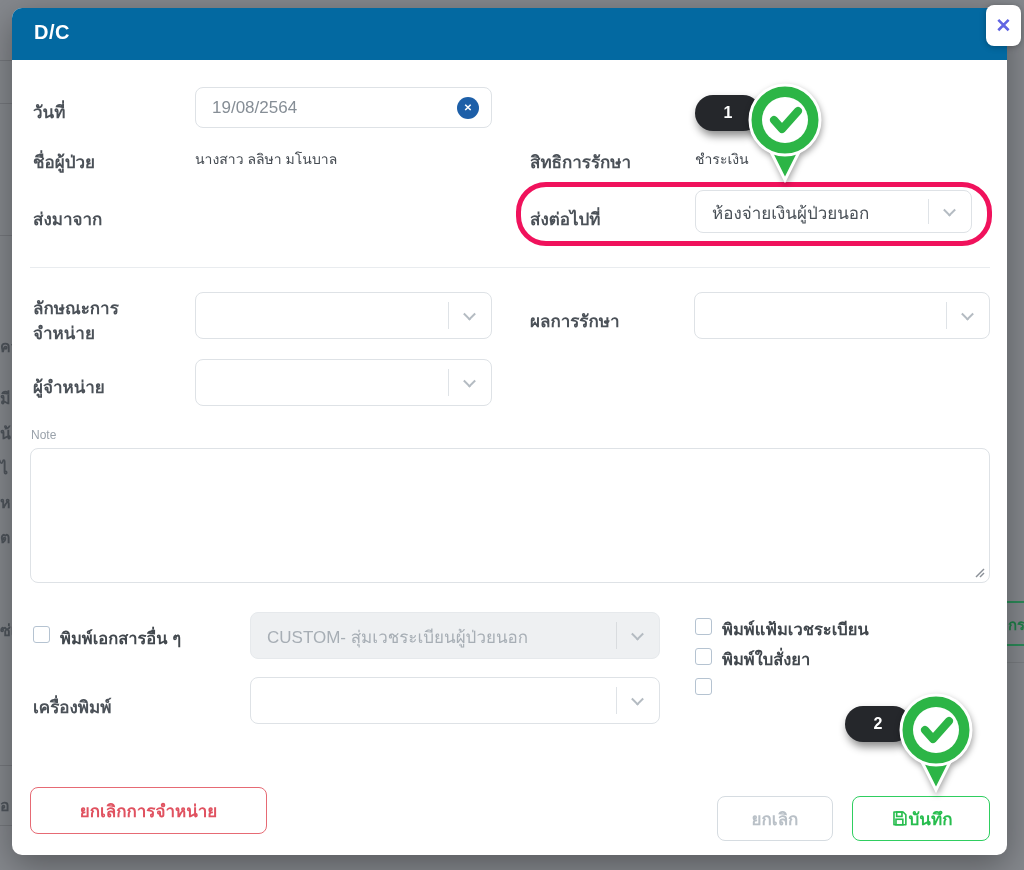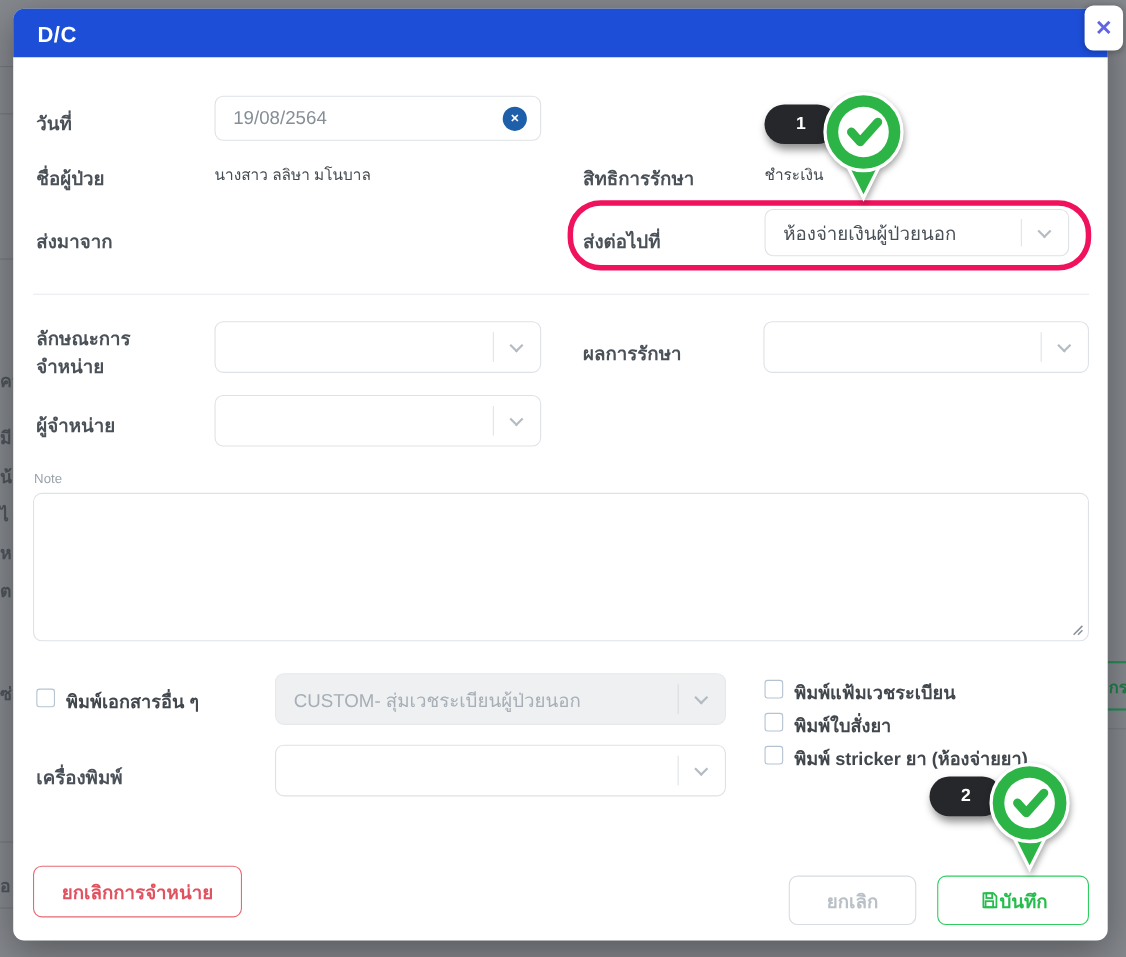--- a/index.html
+++ b/index.html
@@ -11,21 +11,21 @@
                font-size:16px; font-weight:600; white-space:nowrap; }
   .edge-line-l { position:absolute; left:0; width:12px; height:1px; background:#75787d; }
   .right-strip { position:absolute; left:1007px; width:17px; }
   .green-line { height:2px; background:#2b8a58; }
   .right-frag-text { position:absolute; left:1008px; color:#1f7f49; font-size:15px; font-weight:bold; }
   .gray-line-r { position:absolute; left:1007px; width:17px; height:1px; background:#797c80; }
 
   
   .modal { position:absolute; left:12px; top:8px; width:995px; height:847px; background:#fff;
            border-radius:10px; box-shadow:0 10px 35px rgba(0,0,0,.35); }
-  .modal-header { position:absolute; left:0; top:0; width:995px; height:44px; background:#1d4ed8;
+  .modal-header { position:absolute; left:0; top:0; width:995px; height:52px; background:#0369a1;
                   border-radius:10px 10px 0 0; }
   .modal-title { position:absolute; left:22px; top:13px; color:#fff; font-size:20px; font-weight:bold;
                  letter-spacing:.5px; }
   .close-btn { position:absolute; left:986px; top:5px; width:35px; height:41px; background:#fff;
                border:none; border-radius:8px; box-shadow:0 1px 6px rgba(0,0,0,.28);
                display:flex; align-items:center; justify-content:center; color:#6064e3;
                font-size:19px; font-weight:bold; z-index:30; cursor:pointer; }
 
   .lbl { position:absolute; font-size:17px; font-weight:600; color:#4b5158; }
   .val { position:absolute; font-size:14px; font-weight:500; color:#454b52; }
@@ -179,31 +179,30 @@
       <span class="dd-text"></span>
       <span class="dd-sep"></span>
       <span class="chev"></span>
     </div>
 
     <div class="cb" style="left:683px; top:610px"></div>
     <div class="cb-lbl" style="left:710px; top:608px">พิมพ์แฟ้มเวชระเบียน</div>
     <div class="cb" style="left:683px; top:640px"></div>
     <div class="cb-lbl" style="left:710px; top:638px">พิมพ์ใบสั่งยา</div>
     <div class="cb" style="left:683px; top:670px"></div>
-    <div class="cb-lbl" style="left:710px; top:668px">พิมพ์ stricker ยา (ห้องจ่ายยา)</div>
 
     <div class="badge" style="left:833px; top:698px">2</div>
     <svg class="pin" style="left:876px; top:684px" width="96" height="104" viewBox="0 0 96 104">
       <polygon points="29,60 67,60 48,98" fill="#2cb546" stroke="#ffffff" stroke-width="3"></polygon>
       <circle cx="48" cy="38" r="35" fill="#2cb546" stroke="#ffffff" stroke-width="3"></circle>
       <circle cx="48" cy="38" r="23" fill="#ffffff"></circle>
       <path d="M37 38 l8 9 l16 -18" fill="none" stroke="#2cb546" stroke-width="8" stroke-linecap="round" stroke-linejoin="round"></path>
     </svg>
 
-    <button class="btn btn-danger" style="left:18px; top:779px; width:190px; height:47px">ยกเลิกการจำหน่าย</button>
+    <button class="btn btn-danger" style="left:18px; top:779px; width:237px; height:47px">ยกเลิกการจำหน่าย</button>
     <button class="btn btn-cancel" style="left:705px; top:788px; width:116px; height:45px">ยกเลิก</button>
     <button class="btn btn-save" style="left:840px; top:788px; width:138px; height:45px">
       <svg width="19" height="19" viewBox="0 0 20 20">
         <path d="M4.2 3.2 h9.6 l2.9 2.9 v10.5 h-12.5 z" fill="none" stroke="#27bd4e" stroke-width="1.7" stroke-linejoin="round"></path>
         <rect x="7" y="3.2" width="5.6" height="4.6" fill="none" stroke="#27bd4e" stroke-width="1.7"></rect>
         <rect x="6.3" y="10.8" width="7.2" height="5.8" fill="none" stroke="#27bd4e" stroke-width="1.7"></rect>
       </svg>
       <span>บันทึก</span>
     </button>
   </div>

